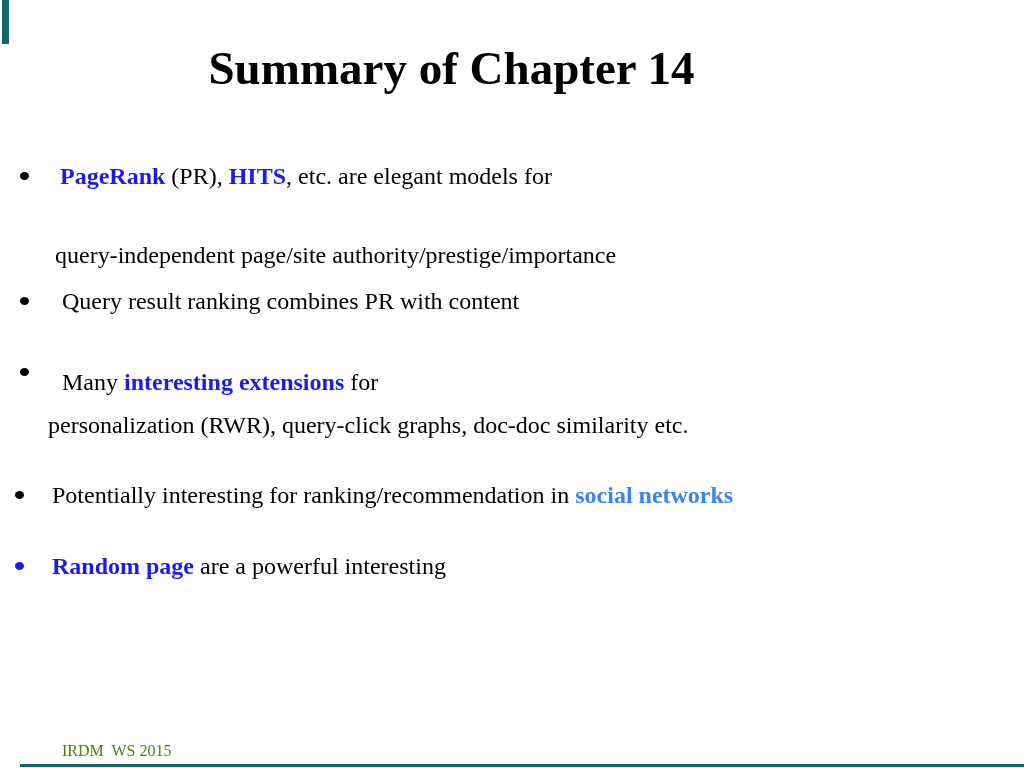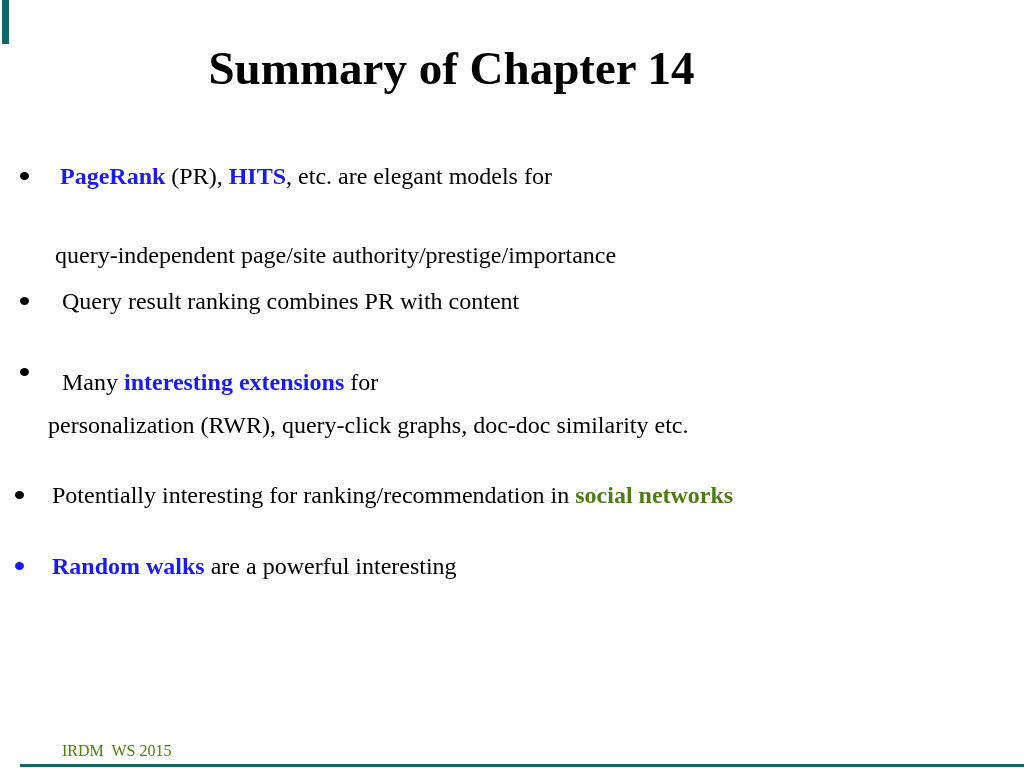--- a/index.html
+++ b/index.html
@@ -72,22 +72,22 @@
   <div id="bullet-list">
       <span class="bullet-dot" style="left: 20px; top: 172px; background: rgb(0, 0, 0);"></span>
       <div class="row" style="left: 60px; top: 158px;"><span class="em" style="color: rgb(27, 27, 239);">PageRank</span><span> (PR), </span><span class="em" style="color: rgb(27, 27, 239);">HITS</span><span>, etc. are elegant models for</span></div>
       <div class="row" style="left: 55px; top: 211px; margin-top: 26px;"><span>query-independent page/site authority/prestige/importance</span></div>
       <span class="bullet-dot" style="left: 20px; top: 297px; background: rgb(0, 0, 0);"></span>
       <div class="row" style="left: 62px; top: 283px;"><span>Query result ranking combines PR with content</span></div>
       <span class="bullet-dot" style="left: 20px; top: 368px; background: rgb(0, 0, 0);"></span>
       <div class="row" style="left: 62px; top: 364px;"><span>Many </span><span class="em" style="color: rgb(27, 27, 239);">interesting extensions</span><span> for</span></div>
       <div class="row" style="left: 48px; top: 407px;"><span>personalization (RWR), query-click graphs, doc-doc similarity etc.</span></div>
       <span class="bullet-dot" style="left: 15px; top: 491px; background: rgb(0, 0, 0);"></span>
-      <div class="row" style="left: 52px; top: 477px;"><span>Potentially interesting for ranking/recommendation in </span><span class="em" style="color: #4d7c0f;">social networks</span></div>
+      <div class="row" style="left: 52px; top: 477px;"><span>Potentially interesting for ranking/recommendation in </span><span class="em" style="color: #3b82f6;">social networks</span></div>
       <span class="bullet-dot" style="left: 15px; top: 562px; background: rgb(27, 27, 239);"></span>
-      <div class="row" style="left: 52px; top: 548px;"><span class="em" style="color: rgb(27, 27, 239);">Random walks</span><span> are a powerful interesting</span></div>
+      <div class="row" style="left: 52px; top: 548px;"><span class="em" style="color: rgb(27, 27, 239);">Random page</span><span> are a powerful interesting</span></div>
     </div>
 
   <div class="footer-left">IRDM  WS 2015</div>
   <div class="page-number">13-45</div>
 
   <div class="bottom-rule" style="background: rgb(19, 102, 103);"></div>
 </div>
 
 </body></html>

